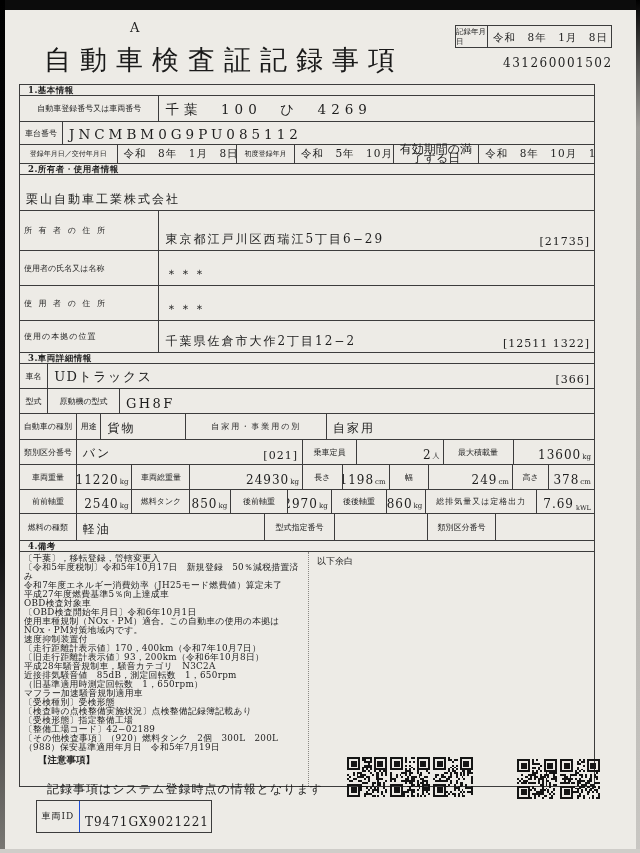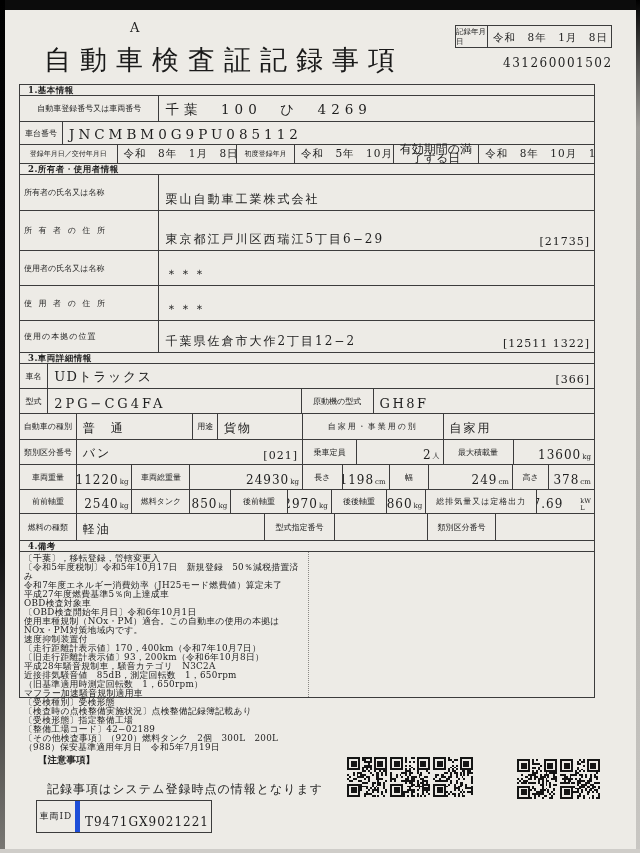--- a/index.html
+++ b/index.html
@@ -34,37 +34,37 @@
   .c { border-right:1px solid #3c3c3c; position:relative; }
   .c:last-child { border-right:none; }
   .lblc { font-size:8px; display:flex; align-items:center; justify-content:center;
           text-align:center; line-height:9px; padding:1px 2px; letter-spacing:0; }
   .lblc.left { justify-content:flex-start; text-align:left; padding-left:4px; }
   .valc { display:flex; align-items:flex-end; padding:1px 4px 2px 6px; font-size:12px;
           letter-spacing:2px; white-space:nowrap; overflow:hidden; }
   .valc.num { justify-content:flex-end; padding-right:3px; letter-spacing:1px; }
   .valc.between { justify-content:space-between; }
   .u { font-size:7px; letter-spacing:0; margin-left:1px; padding-bottom:1px; }
-  .stack { display:flex; flex-direction:column; font-size:6.5px; line-height:6.5px;
-           letter-spacing:0; margin-left:17px; padding-bottom:0; }
+  .stack { display:flex; flex-direction:row; font-size:6.5px; line-height:6.5px;
+           letter-spacing:0; margin-left:2px; padding-bottom:0; }
   .code { font-size:11px; letter-spacing:1px; }
   .big { font-size:13.5px; letter-spacing:5px; }
   .mono-spread { font-size:13.5px; letter-spacing:4px; }
   .datev { font-size:10.5px; letter-spacing:1px; }
 
-  .remarks { display:flex; height:147px; }
+  .remarks { display:flex; height:236px; }
   .remarks-left { width:289px; border-right:1px dotted #8a8884; padding:2px 4px 0 4px; }
   .remarks-right { flex:1; padding:3px 0 0 8px; font-size:9px; }
   .note-line { font-size:8.8px; line-height:9px; letter-spacing:0.3px; color:#222; }
 
   .notice-heading { position:absolute; left:38px; top:754px; font-size:9.5px; font-weight:bold; }
   .notice-text { position:absolute; left:47px; top:781px; font-size:12px; letter-spacing:1px; }
   .vid-box { position:absolute; left:36px; top:800px; width:176px; height:33px;
              border:1px solid #3c3c3c; display:flex; }
-  .vid-label { width:54px; border-right:5px solid #1d4ed8; font-size:9px; display:flex;
+  .vid-label { width:54px; border-right:1px solid #1d4ed8; font-size:9px; display:flex;
                align-items:center; justify-content:center; letter-spacing:1px; }
   .vid-value { flex:1; display:flex; align-items:flex-end; padding:0 2px 3px 5px;
                font-size:12px; letter-spacing:1px; }
   .qr { position:absolute; width:40px; height:40px; }
 </style>
 </head>
 <body>
 
 <div class="page">
   <div class="edge-top"></div>
@@ -108,21 +108,20 @@
         <div class="c lblc" style="width:14.9%;font-size:12px">有効期間の満了する日</div>
         <div class="c valc" style="width:20%">
             <span class="datev">令和　8年　10月　16日</span>
           </div>
       </div>
     </div>
 
     <div class="strip">2.所有者・使用者情報</div>
     <div class="box">
       <div class="row" style="height:36px">
-        <div class="c lblc left" style="width:24.3%">所有者の氏名又は名称</div>
         <div class="c valc between" style="width:75.7%">
             <span>栗山自動車工業株式会社</span>
             <span class="code"></span>
           </div>
       </div>
       <div class="row" style="height:40px">
         <div class="c lblc left" style="width:24.3%;letter-spacing:2px">所 有 者 の 住 所</div>
         <div class="c valc between" style="width:75.7%">
             <span>東京都江戸川区西瑞江5丁目6−29</span>
             <span class="code">[21735]</span>
@@ -155,33 +154,27 @@
     <div class="box">
       <div class="row" style="height:25px">
         <div class="c lblc" style="width:4.9%">車名</div>
         <div class="c valc between" style="width:95.1%">
             <span style="font-size:13px;letter-spacing:1.5px">UDトラックス</span>
             <span class="code">[366]</span>
           </div>
       </div>
       <div class="row" style="height:25px">
         <div class="c lblc" style="width:4.9%">型式</div>
-        <div class="c valc" style="width:44.2%">
-            <span style="font-size:13px;letter-spacing:3px">2PG−CG4FA</span>
-          </div>
         <div class="c lblc" style="width:12.5%">原動機の型式</div>
         <div class="c valc" style="width:38.4%">
             <span style="font-size:13px;letter-spacing:2.5px">GH8F</span>
           </div>
       </div>
       <div class="row" style="height:26px">
         <div class="c lblc" style="width:9.9%">自動車の種別</div>
-        <div class="c valc" style="width:20.3%">
-            <span>普　通</span>
-          </div>
         <div class="c lblc" style="width:4.3%">用途</div>
         <div class="c valc" style="width:14.8%">
             <span>貨物</span>
           </div>
         <div class="c lblc" style="width:24.5%;letter-spacing:2px">自家用・事業用の別</div>
         <div class="c valc" style="width:26.2%">
             <span>自家用</span>
           </div>
       </div>
       <div class="row" style="height:25px">
@@ -290,20 +283,21 @@
           <div class="note-line">平成28年騒音規制車，騒音カテゴリ　N3C2A</div>
           <div class="note-line">近接排気騒音値　85dB，測定回転数　1，650rpm</div>
           <div class="note-line">（旧基準適用時測定回転数　1，650rpm）</div>
           <div class="note-line">マフラー加速騒音規制適用車</div>
           <div class="note-line">〔受検種別〕受検形態</div>
           <div class="note-line">〔検査時の点検整備実施状況〕点検整備記録簿記載あり</div>
           <div class="note-line">〔受検形態〕指定整備工場</div>
           <div class="note-line">〔整備工場コード〕42−02189</div>
           <div class="note-line">〔その他検査事項〕（920）燃料タンク　2個　300L　200L　（988）保安基準適用年月日　令和5年7月19日</div>
         </div>
+      <div class="remarks-right"><span>以下余白</span></div>
     </div>
   </div>
 
   <div class="notice-heading">【注意事項】</div>
   <div class="notice-text">記録事項はシステム登録時点の情報となります</div>
   <div class="vid-box">
     <div class="vid-label">車両ID</div>
     <div class="vid-value">T9471GX9021221</div>
   </div>
 

